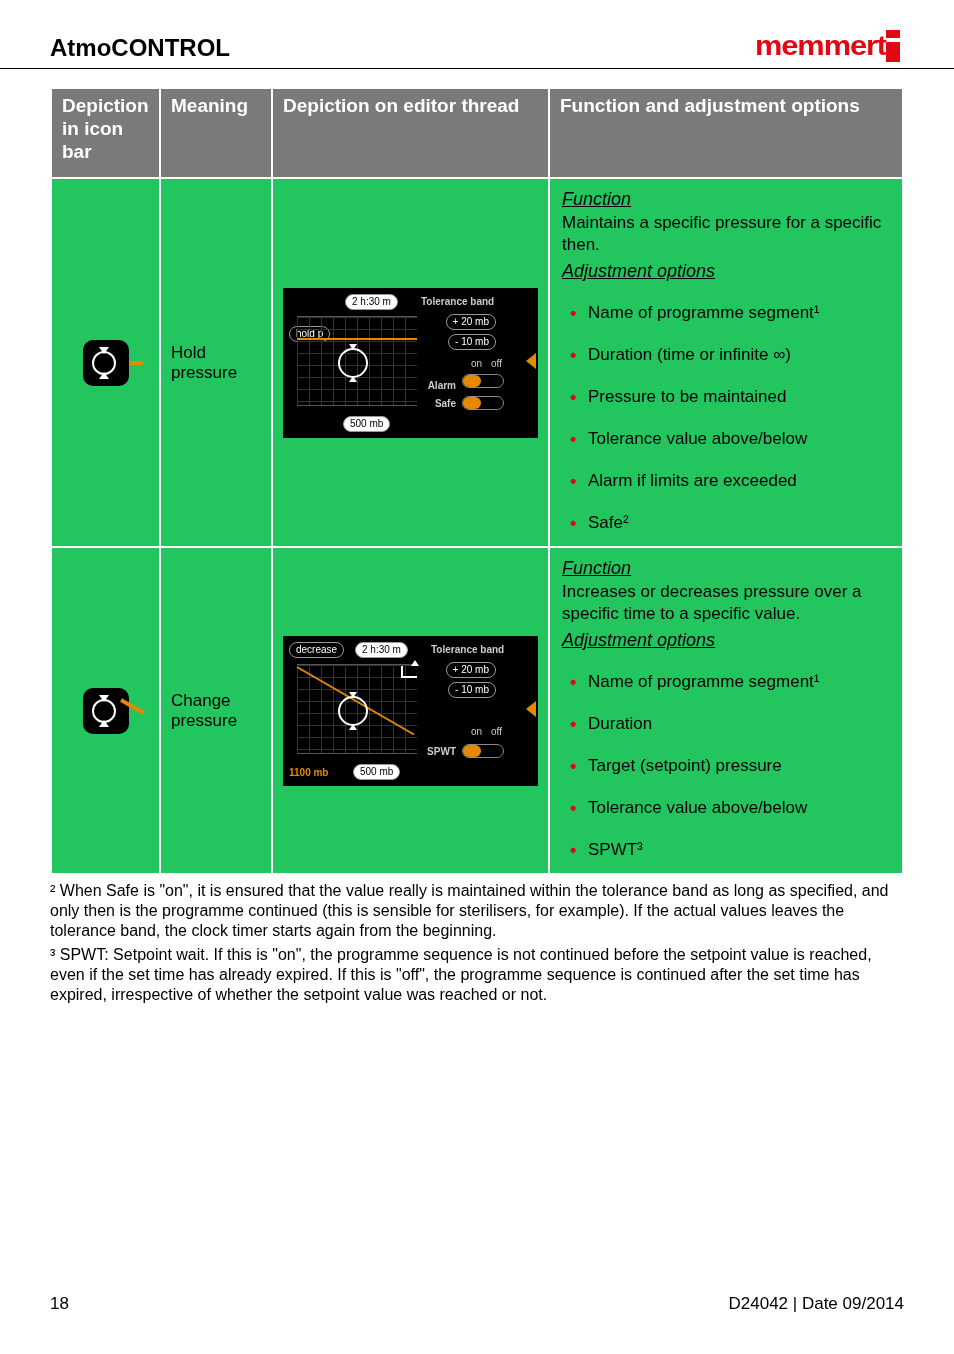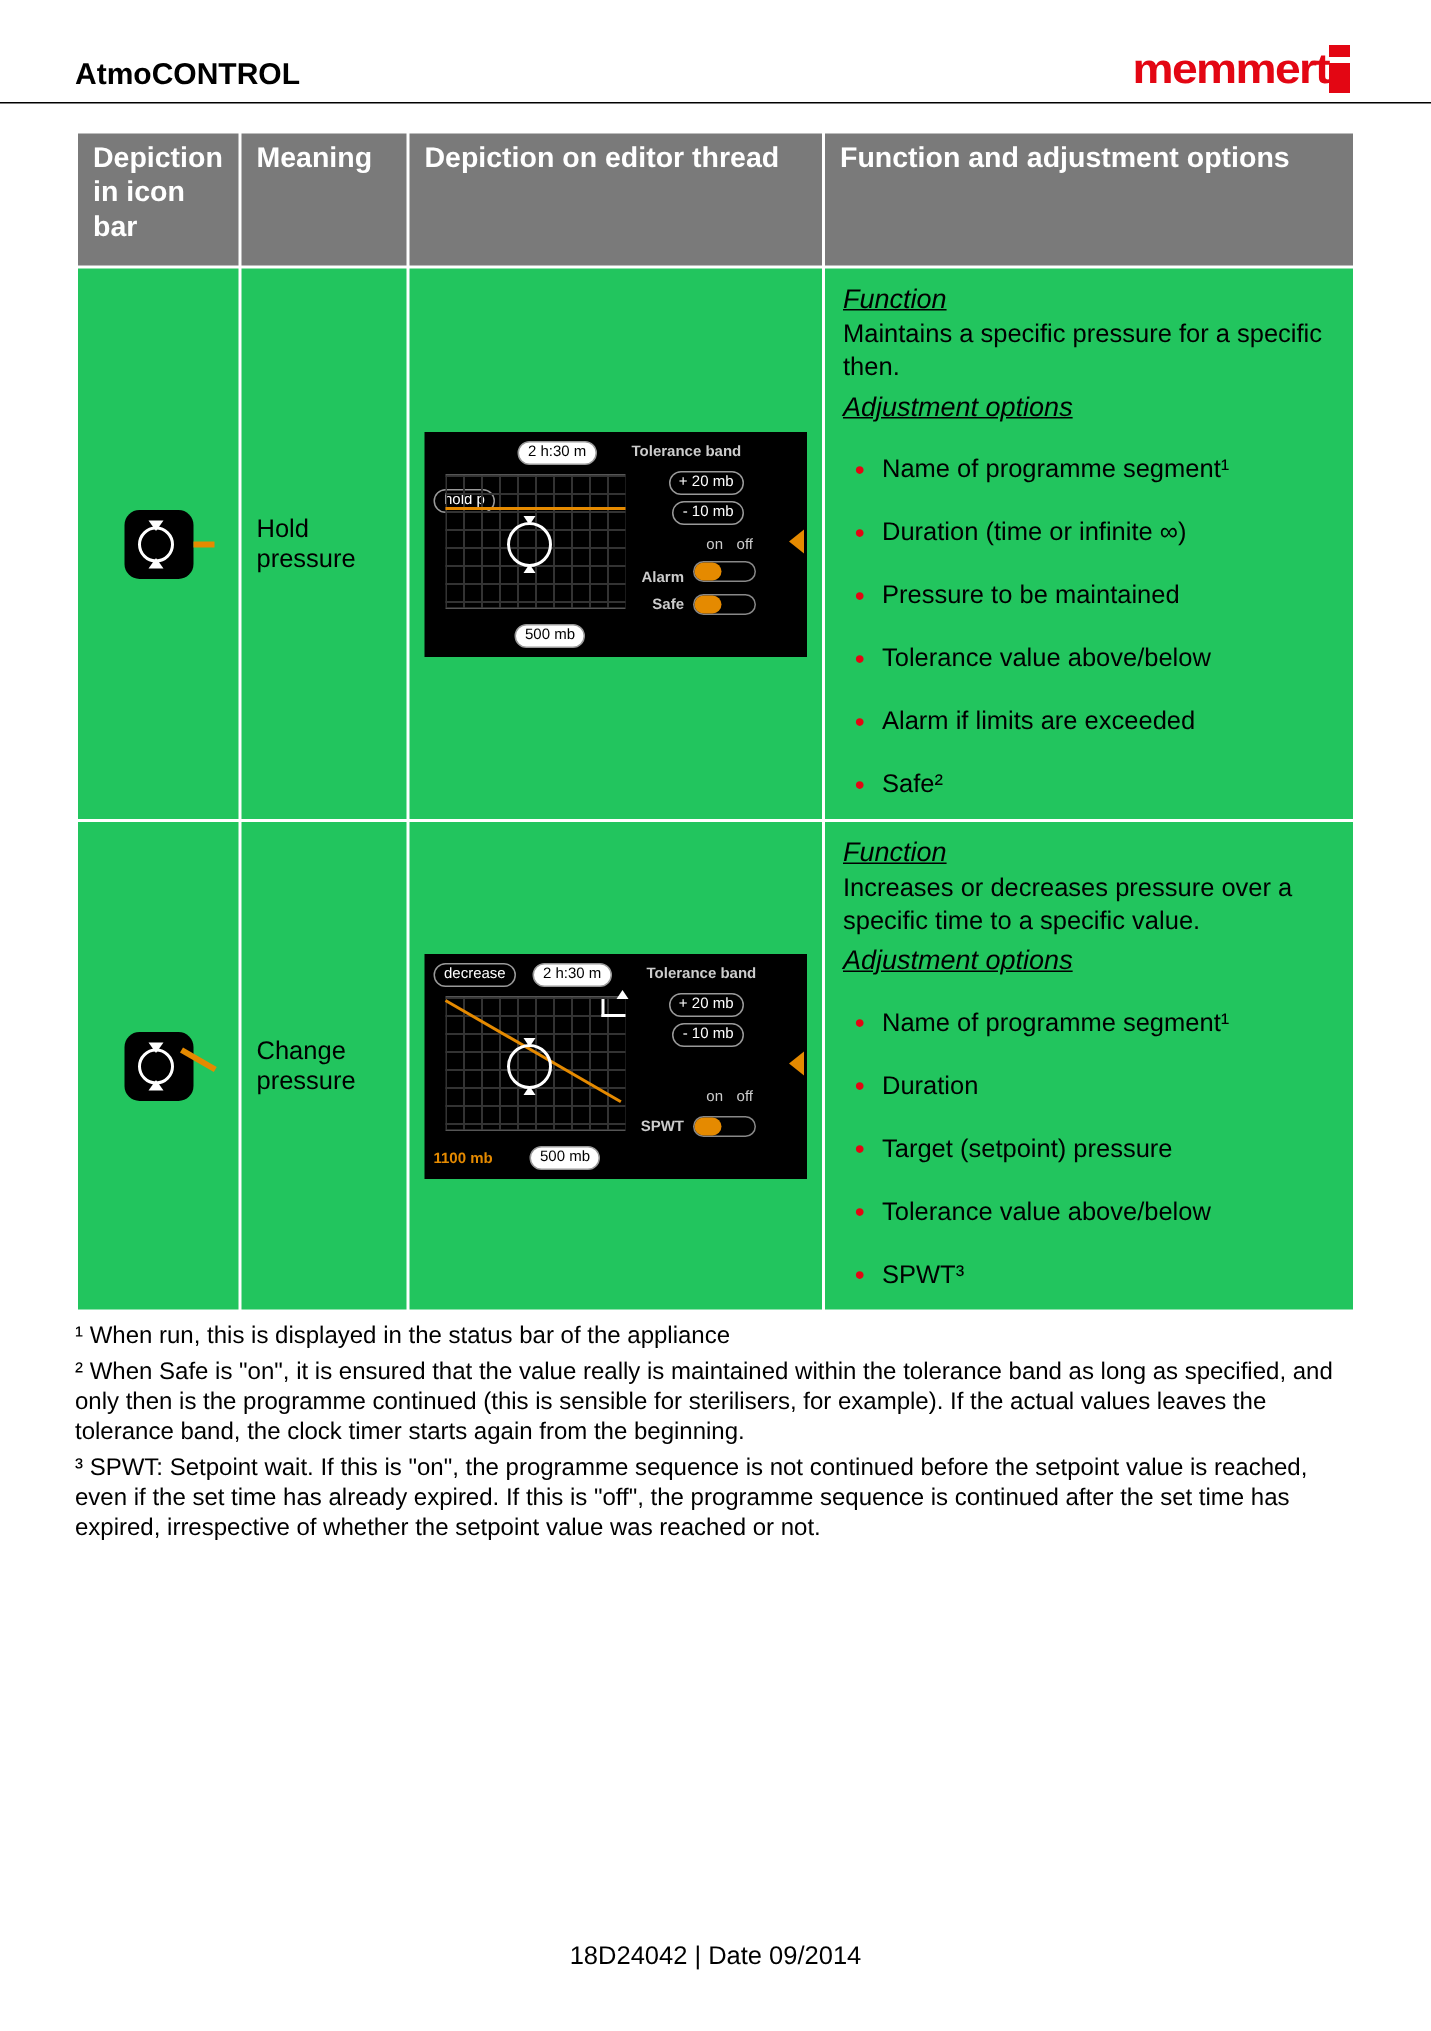--- a/index.html
+++ b/index.html
@@ -12,21 +12,21 @@
     position: relative;
     font-size: 17px;
   }
   .header {
     display: flex;
     justify-content: space-between;
     align-items: flex-end;
     padding: 30px 50px 6px 50px;
     border-bottom: 1px solid #000;
   }
-  .header-title { font-weight: 700; font-size: 20px; text-align: center; }
+  .header-title { font-weight: 700; font-size: 24px; text-align: center; }
   .logo { display: flex; align-items: center; }
   .logo-text {
     font-family: Arial, sans-serif;
     font-weight: 900;
     font-size: 28px;
     color: #e30613;
     letter-spacing: -1px;
     display: inline-block;
     transform: scaleX(1.1);
   }
@@ -190,21 +190,21 @@
   .panel .step-icon::after {
     content:""; position:absolute; right:-2px; top:-6px; width:0; height:0;
     border-left:4px solid transparent; border-right:4px solid transparent;
     border-bottom:6px solid #fff;
   }
 
   .footnotes { padding: 6px 50px 0 50px; font-size: 16px; line-height: 1.25; }
   .footnotes p { margin-bottom: 4px; }
   .footer {
     position: absolute; bottom: 40px; left: 0; right: 0;
-    display: flex; justify-content: center;
+    display: flex; justify-content: space-between;
     padding: 0 50px; font-size: 17px;
   }
 </style>
 </head>
 <body>
 
 <div class="header">
   <div class="header-title">AtmoCONTROL</div>
   <div class="logo">
     <span class="logo-text">memmert</span>
@@ -326,21 +326,20 @@
           <li>Tolerance value above/below</li>
           <li>SPWT³</li>
         </ul>
       </td>
     </tr>
   </tbody>
 </table>
 </div>
 
 <div class="footnotes">
-  <p>¹ When run, this is displayed in the status bar of the appliance</p>
   <p>² When Safe is "on", it is ensured that the value really is maintained within the tolerance band as long as specified, and only then is the programme continued (this is sensible for sterilisers, for example). If the actual values leaves the tolerance band, the clock timer starts again from the beginning.</p>
   <p>³ SPWT: Setpoint wait. If this is "on", the programme sequence is not continued before the setpoint value is reached, even if the set time has already expired. If this is "off", the programme sequence is continued after the set time has expired, irrespective of whether the setpoint value was reached or not.</p>
 </div>
 
 <div class="footer">
   <span>18</span>
   <span>D24042 | Date 09/2014</span>
 </div>
 
 </body></html>

